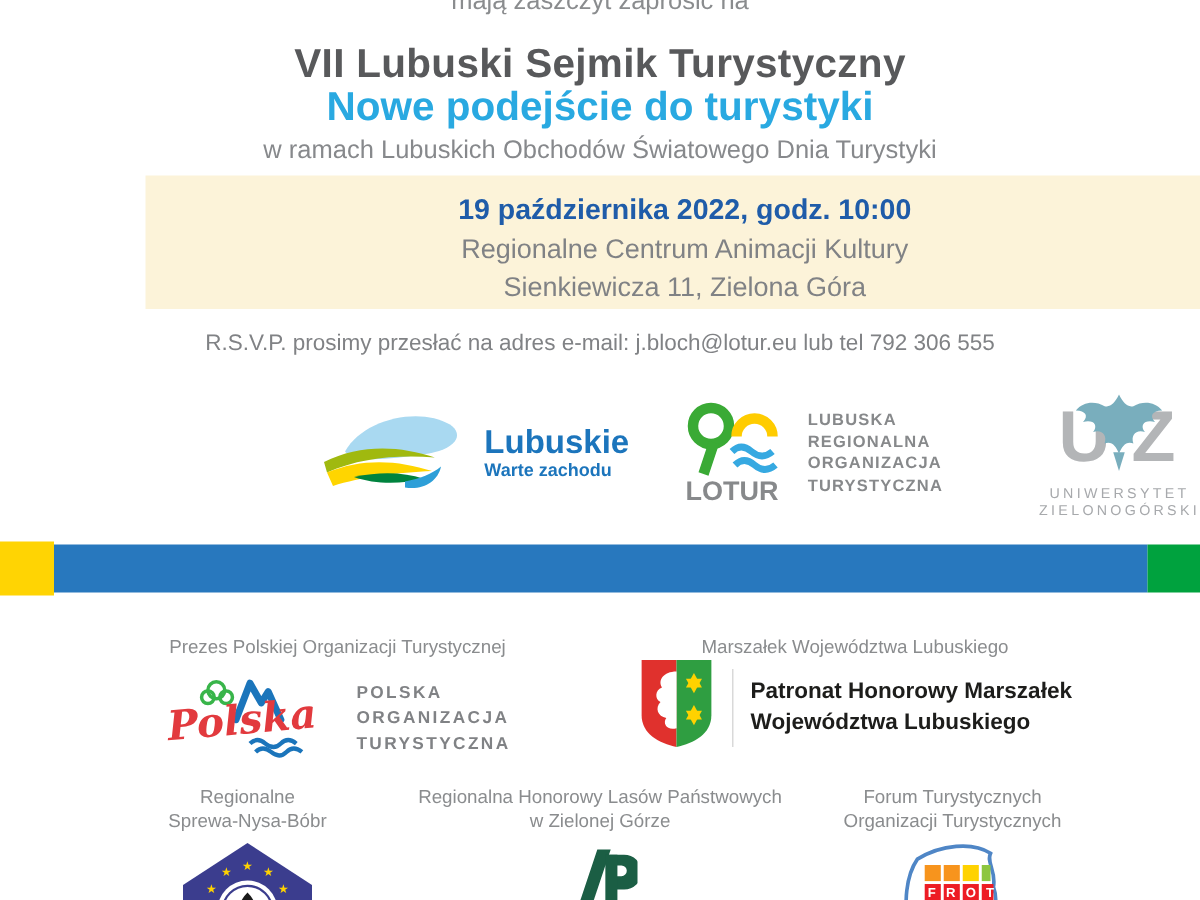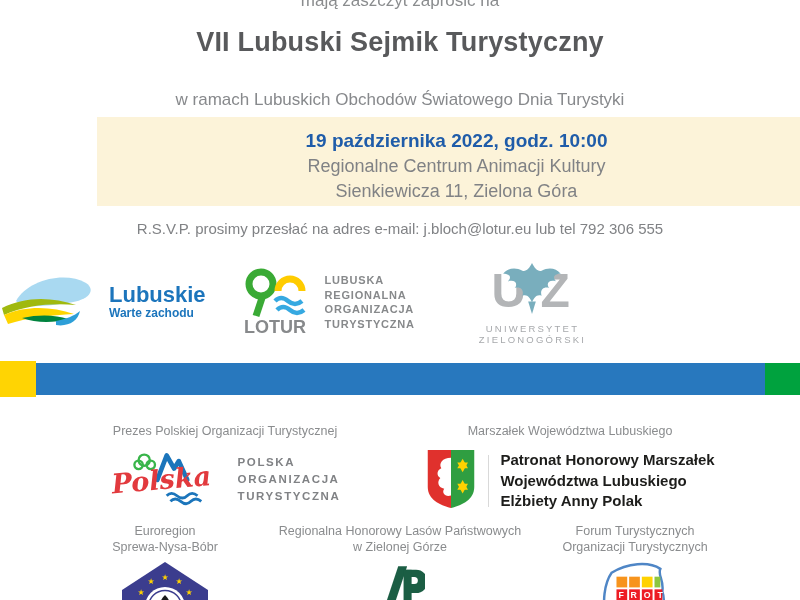--- a/index.html
+++ b/index.html
@@ -12,57 +12,58 @@
   .title        { top:27px;  font-size:27px; font-weight:600; color:#58595b; letter-spacing:.2px; }
   .subtitle     { top:56px;  font-size:27px; font-weight:700; color:#29a9e1; }
   .context-line { top:90px;  font-size:17px; color:#87898c; }
 
   .event-box { position:absolute; top:117px; left:97px; width:719px; height:89px; background:#fcf3d9; text-align:center; padding-top:11px; }
   .event-date    { font-size:19px; font-weight:700; color:#1f5ca9; line-height:26px; }
   .event-line    { font-size:18px; color:#808285; line-height:25px; }
 
   .rsvp { top:220px; font-size:15px; color:#808285; }
 
-  .logos-row { position:absolute; top:256px; left:0; right:0; height:92px; display:flex; justify-content:flex-start; align-items:center; gap:36px; }
+  .logos-row { position:absolute; top:256px; left:0; right:0; height:92px; display:flex; justify-content:flex-end; align-items:center; gap:36px; }
   .logo-block { display:flex; align-items:center; gap:9px; }
   .lubuskie-text-name { font-size:22px; font-weight:700; color:#1c75bc; line-height:22px; }
   .lubuskie-text-tag  { font-size:12px; font-weight:700; color:#1c75bc; }
   .caps-col { text-align:left; }
   .lotur-caps { font-size:11px; font-weight:700; color:#87898b; letter-spacing:.8px; line-height:14.5px; }
   .uz-block { display:flex; flex-direction:column; align-items:center; margin-left:28px; }
   .uz-caps { font-size:9.5px; color:#a7a9ac; letter-spacing:2.2px; line-height:11px; text-align:center; }
 
   .band { position:absolute; top:361px; left:0; right:0; height:36px; display:flex; }
   .band-yellow { width:36px; background:#ffd403; }
   .band-blue   { flex:1; background:#2878be; margin:2px 0; }
   .band-green  { width:35px; background:#00a23e; margin:2px 0; }
 
   .pat-heading { font-size:12.5px; color:#8a8c8e; }
   .pat-left  { position:absolute; top:424px; left:88px;  width:274px; text-align:center; }
   .pat-right { position:absolute; top:424px; left:418px; width:304px; text-align:center; }
   .pot-row { margin-top:10px; display:flex; justify-content:center; align-items:center; gap:10px; }
   .pot-caps { font-size:11.5px; font-weight:600; color:#808285; letter-spacing:1.6px; line-height:17px; text-align:left; }
-  .marshal-row { margin-top:10px; display:flex; justify-content:center; align-items:center; gap:11px; }
+  .marshal-row { display:flex; justify-content:center; align-items:center; gap:11px; }
   .marshal-divider { width:1px; height:52px; background:#d9d9d9; }
   .marshal-text { text-align:left; font-size:15px; font-weight:700; color:#1d1d1b; line-height:20.5px; }
 
   .partner { position:absolute; top:523px; text-align:center; }
   .partner-h { font-size:12.5px; color:#8a8c8e; line-height:16px; }
   .partner-euro { left:58px;  width:214px; }
   .partner-lasy { left:252px; width:296px; }
   .partner-frot { left:518px; width:234px; }
   .partner-logo { margin-top:4px; }
 </style>
 </head>
 <body>
 
 <div class="page">
 
   <div class="centered intro-line">mają zaszczyt zaprosić na</div>
   <div class="centered title">VII Lubuski Sejmik Turystyczny</div>
+  <div class="centered subtitle">Nowe podejście do turystyki</div>
   <div class="centered context-line">w ramach Lubuskich Obchodów Światowego Dnia Turystyki</div>
 
   <div class="event-box">
     <div class="event-date">19 października 2022, godz. 10:00</div>
     <div class="event-line">Regionalne Centrum Animacji Kultury</div>
     <div class="event-line">Sienkiewicza 11, Zielona Góra</div>
   </div>
 
   <div class="centered rsvp">R.S.V.P. prosimy przesłać na adres e-mail: j.bloch@lotur.eu lub tel 792 306 555</div>
 
@@ -158,27 +159,26 @@
           <polygon points="38,11 43.5,21 32.5,21" fill="#ffd200"></polygon>
           <polygon points="38,25 32.5,15 43.5,15" fill="#ffd200"></polygon>
           <polygon points="38,33 43.5,43 32.5,43" fill="#ffd200"></polygon>
           <polygon points="38,47 32.5,37 43.5,37" fill="#ffd200"></polygon>
         </svg>
       </span>
       <span class="marshal-divider"></span>
       <span class="marshal-text">
         <div>Patronat Honorowy Marszałek</div>
         <div>Województwa Lubuskiego</div>
-        <div>Elżbiety Anny Polak</div>
       </span>
     </div>
   </div>
 
   <div class="partner partner-euro">
-    <div class="partner-h">Euroregion</div>
+    <div class="partner-h">Regionalne</div>
     <div class="partner-h">Sprewa-Nysa-Bóbr</div>
     <div class="partner-logo">
       <svg width="92" height="84" viewBox="0 0 92 84">
         <path d="M46 3 L89 31 V82 H3 V31 Z" fill="#3b3d8e"></path>
         <g fill="#ffd200" font-size="8" text-anchor="middle">
           <text x="46" y="21">★</text>
             <text x="60" y="25">★</text>
             <text x="70" y="36">★</text>
           <text x="73" y="50">★</text>
             <text x="68" y="64">★</text>

